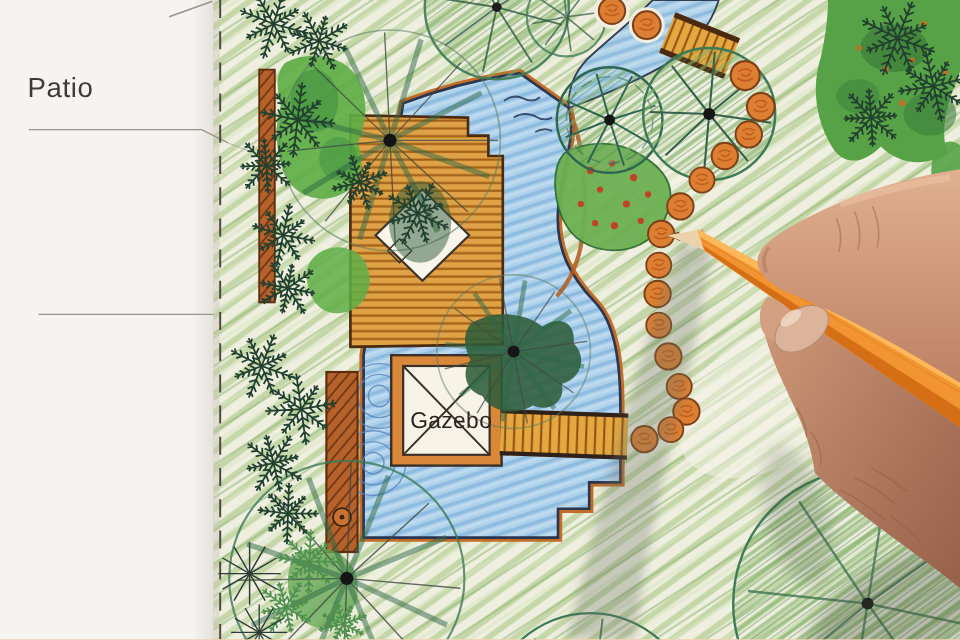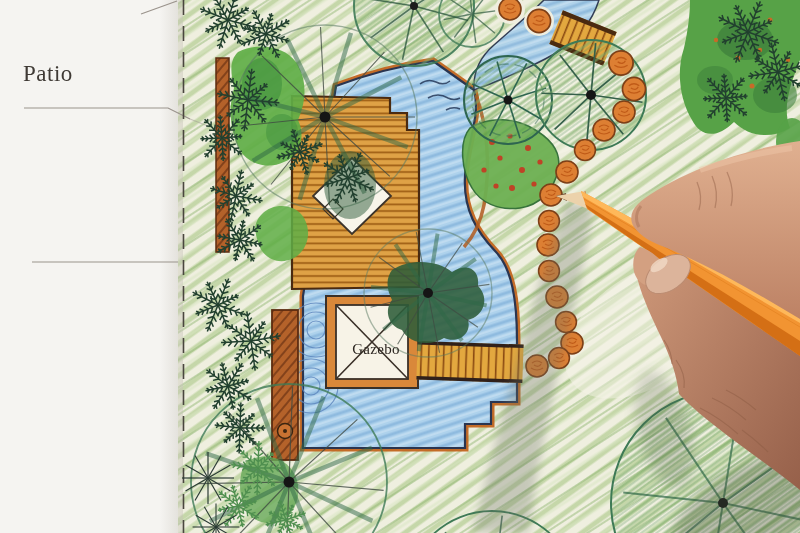--- a/index.html
+++ b/index.html
@@ -1,22 +1,22 @@
 <!DOCTYPE html>
 <html><head>
 <meta charset="utf-8">
 <style>
   html,body{margin:0;padding:0;background:#e8e6e0;}
   .stage{position:relative;width:800px;height:533px;overflow:hidden;background:#fdba74;
-         font-family:Liberation Serif, serif;}
+         font-family:Liberation Sans, sans-serif;}
   .stage svg{position:absolute;left:0;top:0;}
   .lbl{position:absolute;color:#3f3a35;letter-spacing:.5px;line-height:1;white-space:nowrap;}
   .lbl.patio{left:23px;top:62px;font-size:23px;}
   .lbl.wallf{left:20px;top:214px;font-size:22px;}
-  .lbl.gazebo{left:341px;top:342px;width:70px;text-align:center;font-size:15px;color:#2b2520;letter-spacing:.3px;}
+  .lbl.gazebo{left:341px;top:342px;width:70px;text-align:center;font-size:19px;color:#2b2520;letter-spacing:.3px;}
 </style>
 </head>
 <body>
 
 <div class="stage">
 <svg width="800" height="533" viewBox="0 0 800 533">
 <defs>
   <pattern id="lawnA" width="13" height="13" patternUnits="userSpaceOnUse" patternTransform="rotate(-36)">
     <rect width="13" height="13" fill="#efefdf"></rect>
     <line x1="0" y1="6" x2="13" y2="6" stroke="#b7cf97" stroke-width="5" opacity="0.75"></line>

